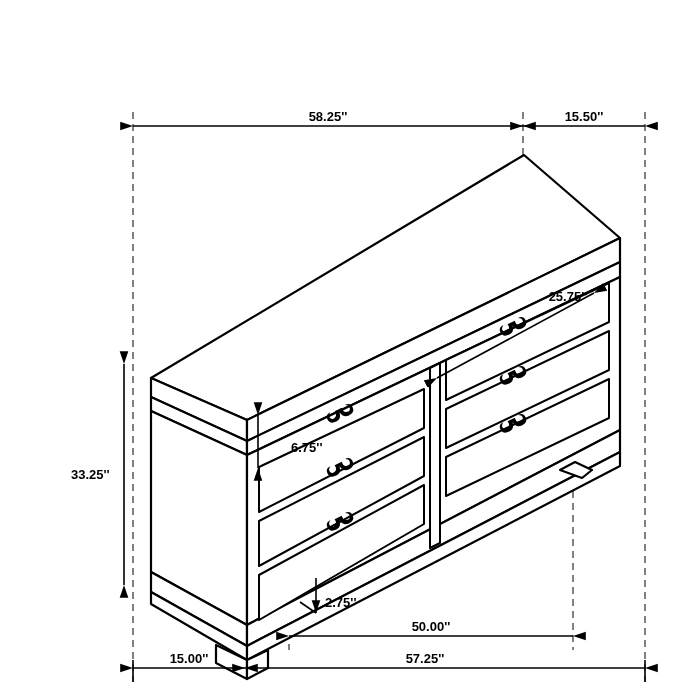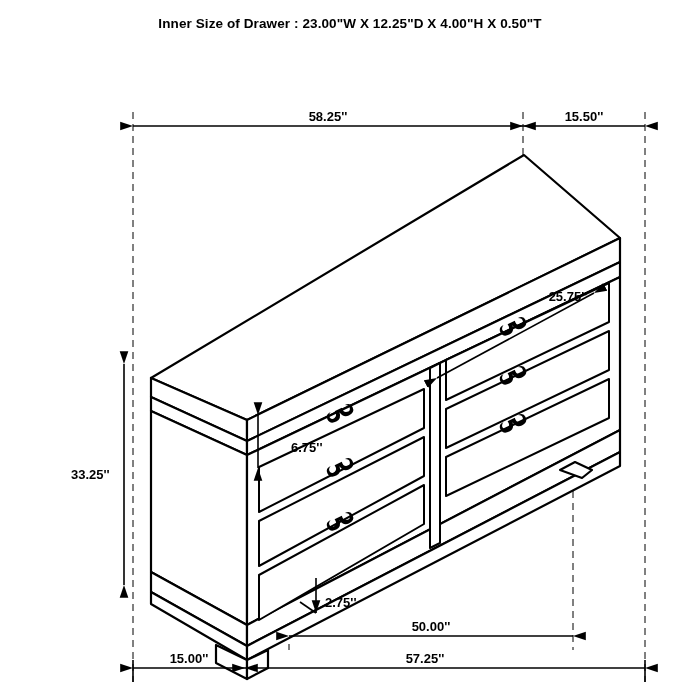--- a/index.html
+++ b/index.html
@@ -40,21 +40,20 @@
     font-size: 13px;
     font-weight: bold;
     fill: #000000;
   }
 </style>
 </head>
 <body>
 
 <div id="stage">
 
-  <div id="title">Inner Size of Drawer : 23.00"W X 12.25"D X 4.00"H X 0.50"T</div>
 
   <svg width="700" height="700" viewBox="0 0 700 700">
     <defs>
       <marker id="arrS" markerWidth="10" markerHeight="10" refX="8" refY="3" orient="auto" markerUnits="strokeWidth">
         <path d="M8,3 L0,0.3 L0,5.7 Z" fill="#000"></path>
       </marker>
       <marker id="arrE" markerWidth="10" markerHeight="10" refX="2" refY="3" orient="auto" markerUnits="strokeWidth">
         <path d="M2,3 L10,0.3 L10,5.7 Z" fill="#000"></path>
       </marker>
     </defs>

